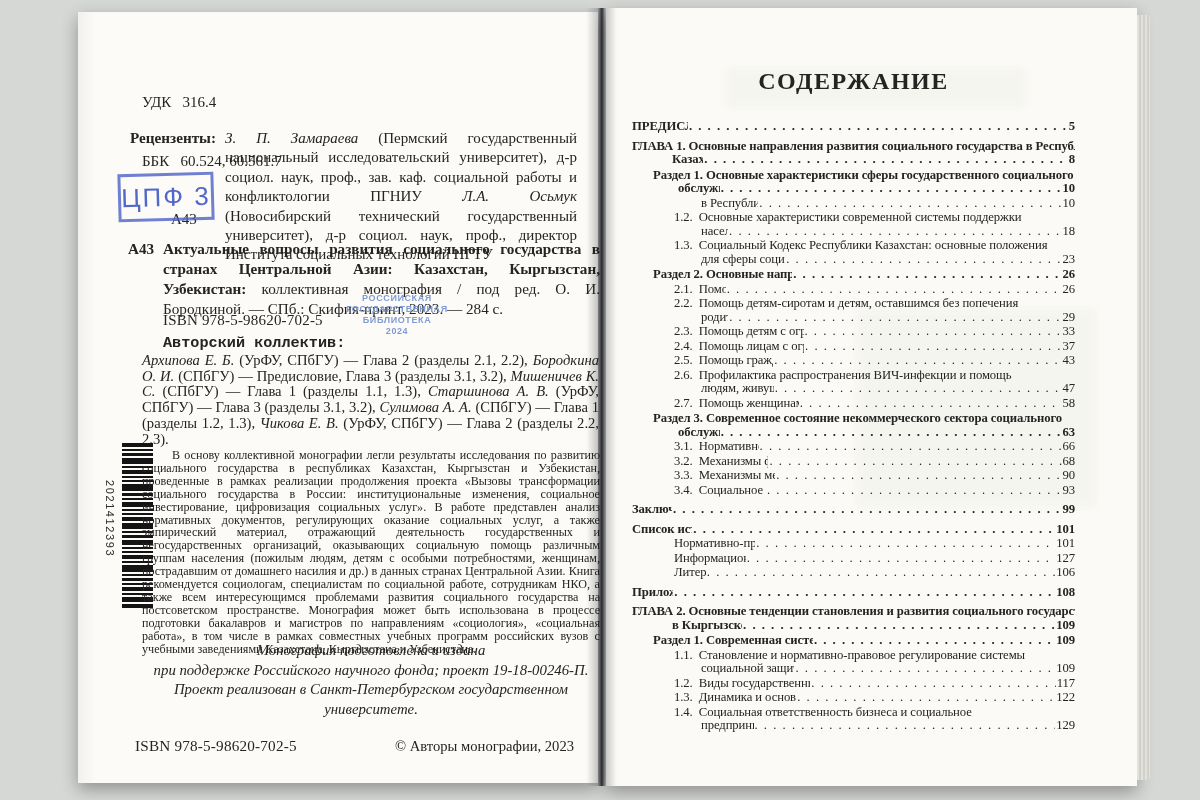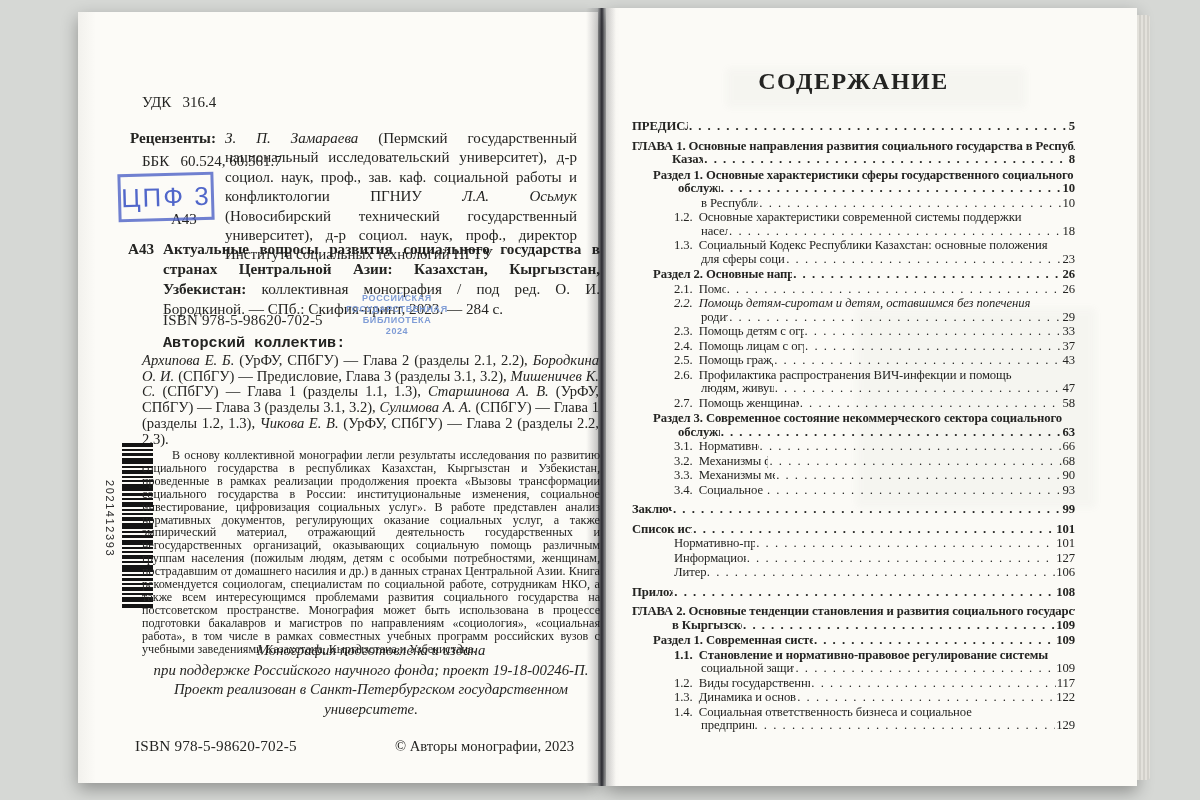--- a/index.html
+++ b/index.html
@@ -207,21 +207,21 @@
         </div>
       </div>
       <div class="toc-item lvl2">
         <div class="toc-row" style="padding-left: 42px;">
           <span class="tt">2.1.  Помощь детям</span>
           <span class="dots"></span>
           <span class="pg">26</span>
         </div>
       </div>
       <div class="toc-item lvl2">
-        <div class="toc-line" style="padding-left: 42px; font-style: italic;">2.2.  Помощь детям-сиротам и детям, оставшимся без попечения</div>
+        <div class="toc-line" style="padding-left: 42px;">2.2.  Помощь детям-сиротам и детям, оставшимся без попечения</div>
         <div class="toc-row" style="padding-left: 69px;">
           <span class="tt">родителей</span>
           <span class="dots"></span>
           <span class="pg">29</span>
         </div>
       </div>
       <div class="toc-item lvl2">
         <div class="toc-row" style="padding-left: 42px;">
           <span class="tt">2.3.  Помощь детям с ограниченными возможностями здоровья</span>
           <span class="dots"></span>
@@ -344,21 +344,21 @@
         </div>
       </div>
       <div class="toc-item lvl1 tb">
         <div class="toc-row" style="padding-left: 21px;">
           <span class="tt">Раздел 1. Современная система социальной защиты Кыргызской Республики.</span>
           <span class="dots"></span>
           <span class="pg">109</span>
         </div>
       </div>
       <div class="toc-item lvl2">
-        <div class="toc-line" style="padding-left: 42px; font-weight: bold;">1.1.  Становление и нормативно-правовое регулирование системы</div>
+        <div class="toc-line" style="padding-left: 42px;">1.1.  Становление и нормативно-правовое регулирование системы</div>
         <div class="toc-row" style="padding-left: 69px;">
           <span class="tt">социальной защиты Кыргызской Республики</span>
           <span class="dots"></span>
           <span class="pg">109</span>
         </div>
       </div>
       <div class="toc-item lvl2">
         <div class="toc-row" style="padding-left: 42px;">
           <span class="tt">1.2.  Виды государственных социальных пособий и социальных услуг</span>
           <span class="dots"></span>

